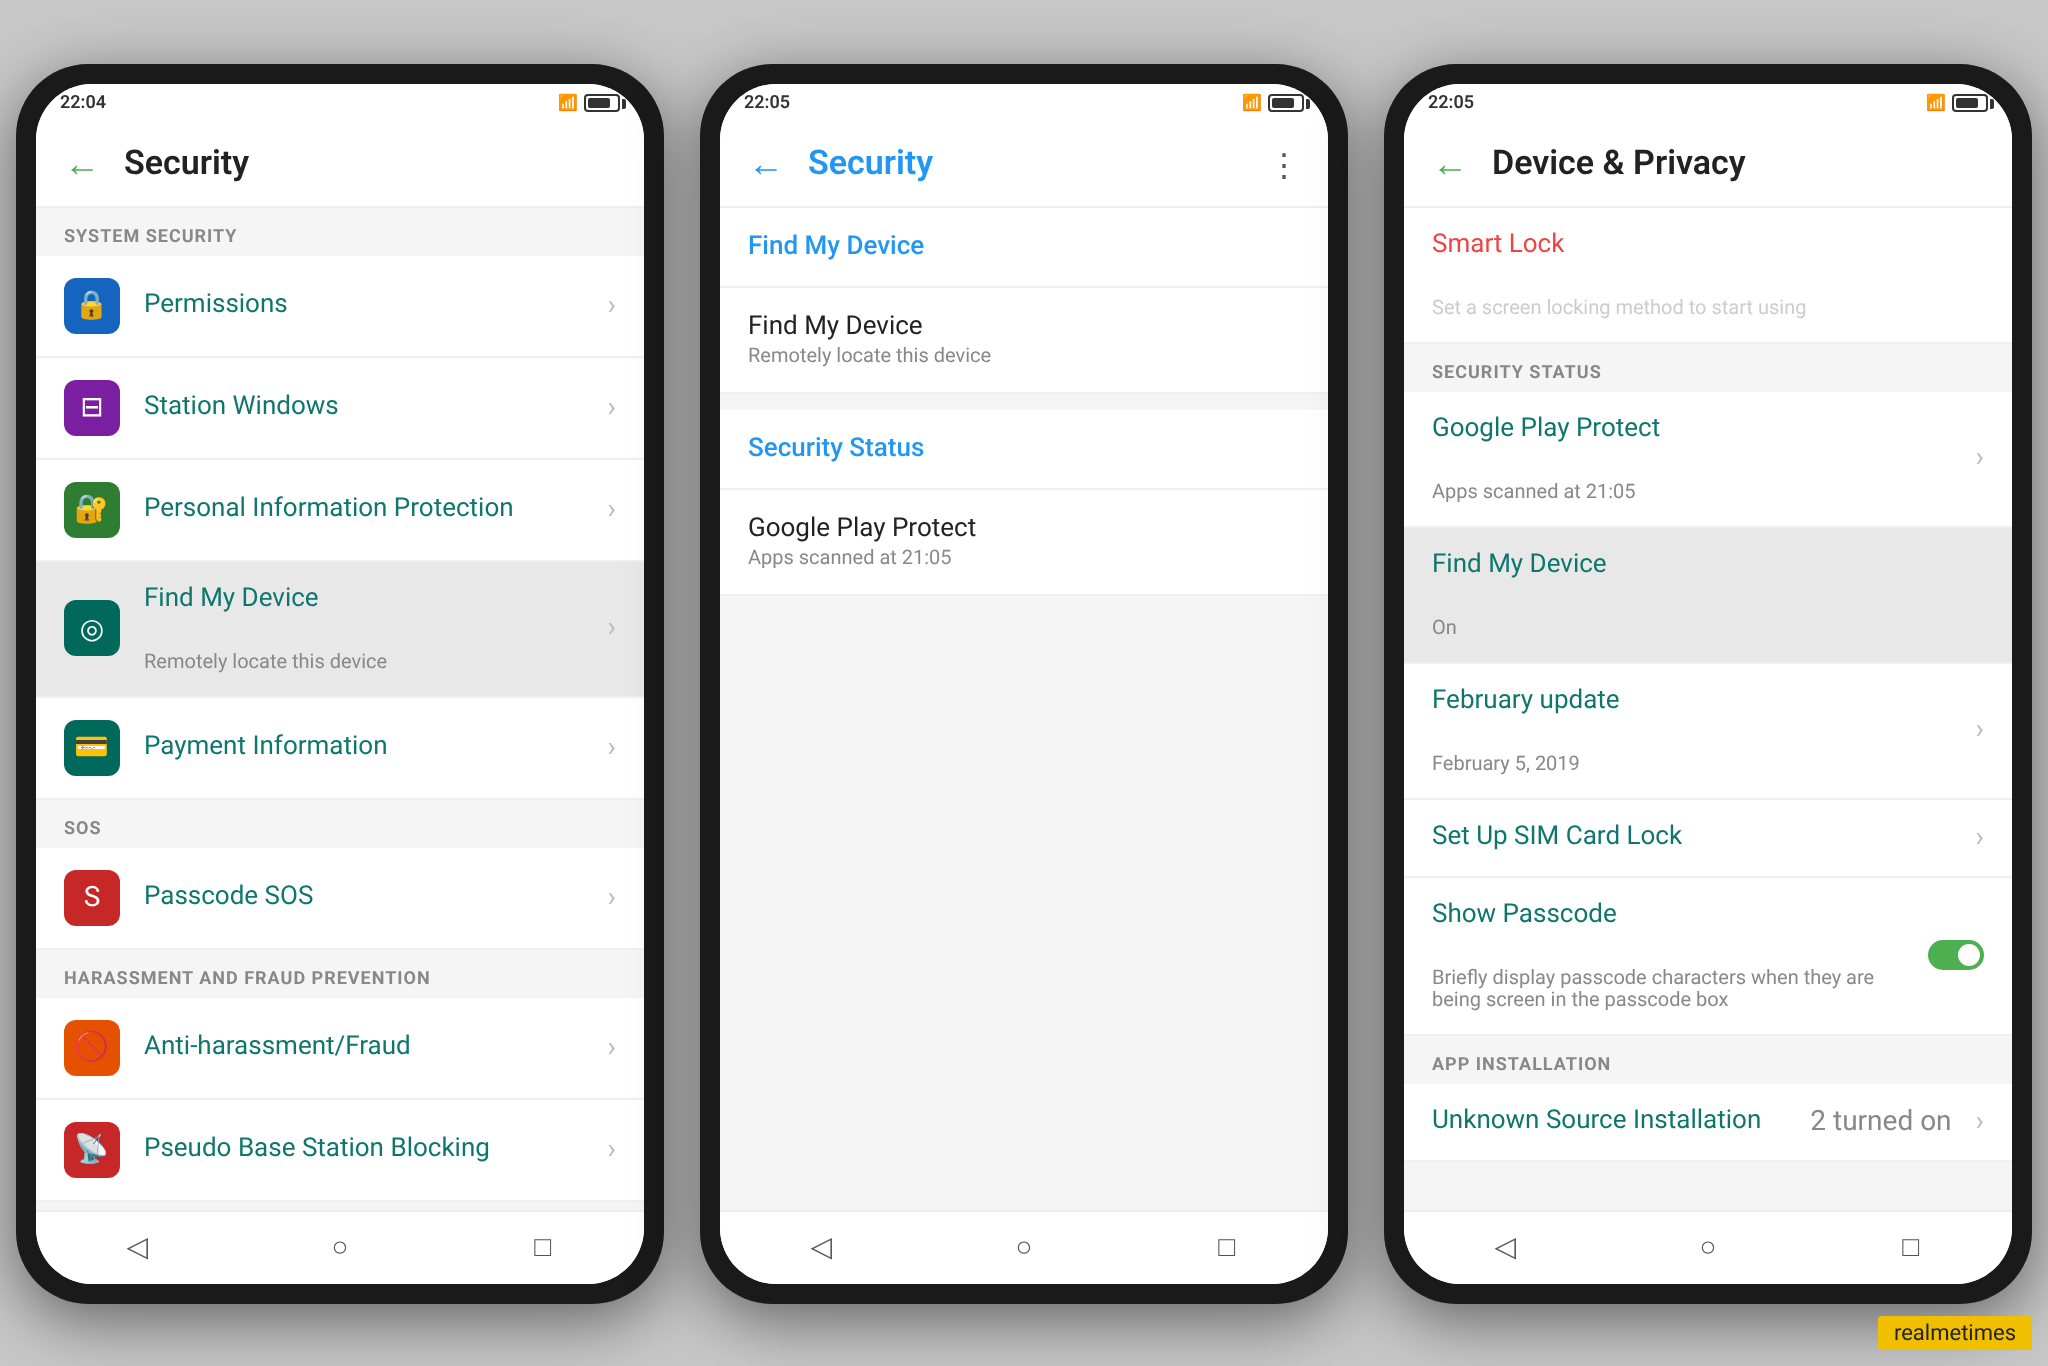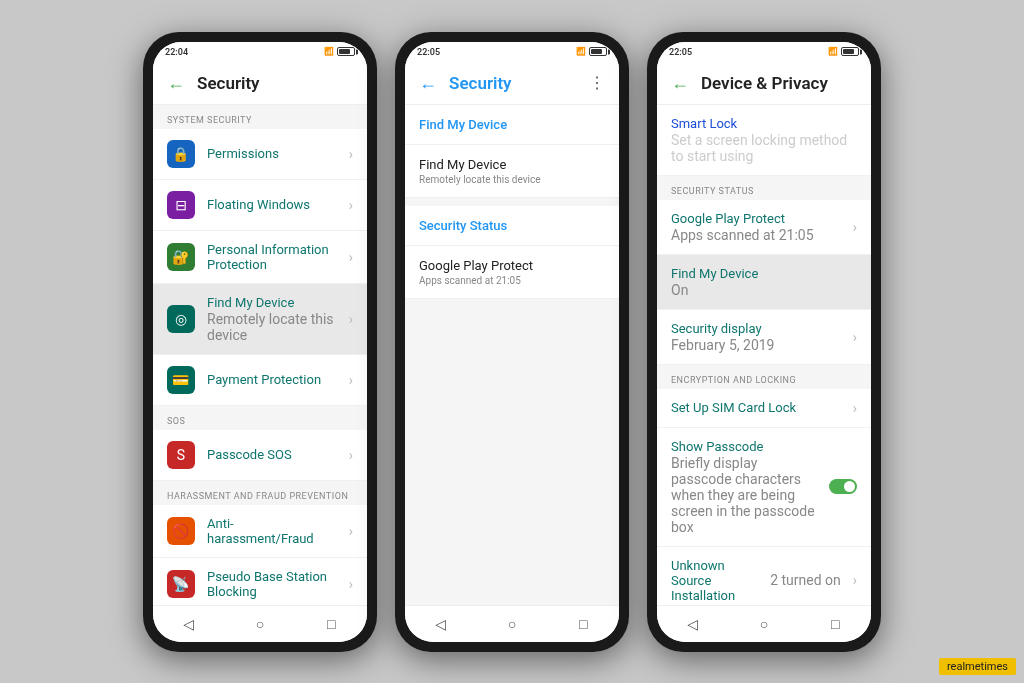--- a/index.html
+++ b/index.html
@@ -9,21 +9,21 @@
       background: #c8c8c8;
       display: flex;
       align-items: center;
       justify-content: center;
       gap: 18px;
       font-family: 'Roboto', Arial, sans-serif;
       position: relative;
     }
 
     .phone {
-      width: 234px;
+      width: 324px;
       height: 620px;
       background: #1a1a1a;
       border-radius: 36px;
       padding: 10px;
       box-shadow: 0 8px 32px rgba(0,0,0,0.5);
       display: flex;
       flex-direction: column;
       position: relative;
     }
 
@@ -137,21 +137,21 @@
       overflow: hidden;
       background: #f5f5f5;
     }
 
     .section-label {
       font-size: 9px;
       color: #888;
       padding: 10px 14px 4px;
       letter-spacing: 0.5px;
       text-transform: uppercase;
-      font-weight: 400;
+      font-weight: 700;
     }
 
     .list-item {
       background: #fff;
       padding: 11px 14px;
       display: flex;
       align-items: center;
       gap: 12px;
       border-bottom: 1px solid #f0f0f0;
       cursor: pointer;
@@ -183,23 +183,23 @@
       flex: 1;
     }
 
     .list-item-title {
       font-size: 13px;
       color: #0f766e;
       font-weight: 400;
     }
 
     .list-item-subtitle {
-      font-size: 14px;
+      font-size: 10px;
       color: #888;
-      margin-top: 1px;
+      margin-top: 19px;
     }
 
     .chevron {
       color: #bbb;
       font-size: 14px;
     }
 
     .nav-bar {
       background: #fff;
       padding: 6px 0;
@@ -248,21 +248,21 @@
       margin-top: 2px;
     }
 
     .section-divider {
       height: 8px;
       background: #f5f5f5;
     }
 
     
     .list-item-disabled .list-item-title {
-      color: #1d4ed8;
+      color: #ef4444;
     }
     .list-item-disabled .list-item-subtitle {
       color: #ccc;
     }
 
     .toggle-switch {
       width: 28px;
       height: 15px;
       background: #4CAF50;
       border-radius: 8px;
@@ -329,21 +329,21 @@
       <div class="list-item">
         <div class="list-item-icon icon-blue">🔒</div>
         <div class="list-item-text">
           <div class="list-item-title">Permissions</div>
         </div>
         <span class="chevron">›</span>
       </div>
       <div class="list-item">
         <div class="list-item-icon icon-purple">⊟</div>
         <div class="list-item-text">
-          <div class="list-item-title">Floating Windows</div>
+          <div class="list-item-title">Station Windows</div>
         </div>
         <span class="chevron">›</span>
       </div>
       <div class="list-item">
         <div class="list-item-icon icon-green">🔐</div>
         <div class="list-item-text">
           <div class="list-item-title">Personal Information Protection</div>
         </div>
         <span class="chevron">›</span>
       </div>
@@ -351,21 +351,21 @@
         <div class="list-item-icon icon-teal">◎</div>
         <div class="list-item-text">
           <div class="list-item-title">Find My Device</div>
           <div class="list-item-subtitle">Remotely locate this device</div>
         </div>
         <span class="chevron">›</span>
       </div>
       <div class="list-item">
         <div class="list-item-icon icon-teal">💳</div>
         <div class="list-item-text">
-          <div class="list-item-title">Payment Protection</div>
+          <div class="list-item-title">Payment Information</div>
         </div>
         <span class="chevron">›</span>
       </div>
 
       <div class="section-label">SOS</div>
       <div class="list-item">
         <div class="list-item-icon icon-red">S</div>
         <div class="list-item-text">
           <div class="list-item-title">Passcode SOS</div>
         </div>
@@ -476,41 +476,41 @@
         <span class="chevron">›</span>
       </div>
       <div class="list-item highlighted">
         <div class="list-item-text">
           <div class="list-item-title">Find My Device</div>
           <div class="list-item-subtitle">On</div>
         </div>
       </div>
       <div class="list-item">
         <div class="list-item-text">
-          <div class="list-item-title">Security display</div>
+          <div class="list-item-title">February update</div>
           <div class="list-item-subtitle">February 5, 2019</div>
         </div>
         <span class="chevron">›</span>
       </div>
 
-      <div class="section-label">ENCRYPTION AND LOCKING</div>
       <div class="list-item">
         <div class="list-item-text">
           <div class="list-item-title">Set Up SIM Card Lock</div>
         </div>
         <span class="chevron">›</span>
       </div>
       <div class="list-item">
         <div class="list-item-text">
           <div class="list-item-title">Show Passcode</div>
           <div class="list-item-subtitle">Briefly display passcode characters when they are being screen in the passcode box</div>
         </div>
         <div class="toggle-switch"></div>
       </div>
 
+      <div class="section-label">APP INSTALLATION</div>
       <div class="list-item">
         <div class="list-item-text">
           <div class="list-item-title">Unknown Source Installation</div>
         </div>
         <span class="item-value">2 turned on</span>
         <span class="chevron">›</span>
       </div>
     </div>
 
     <div class="nav-bar">

